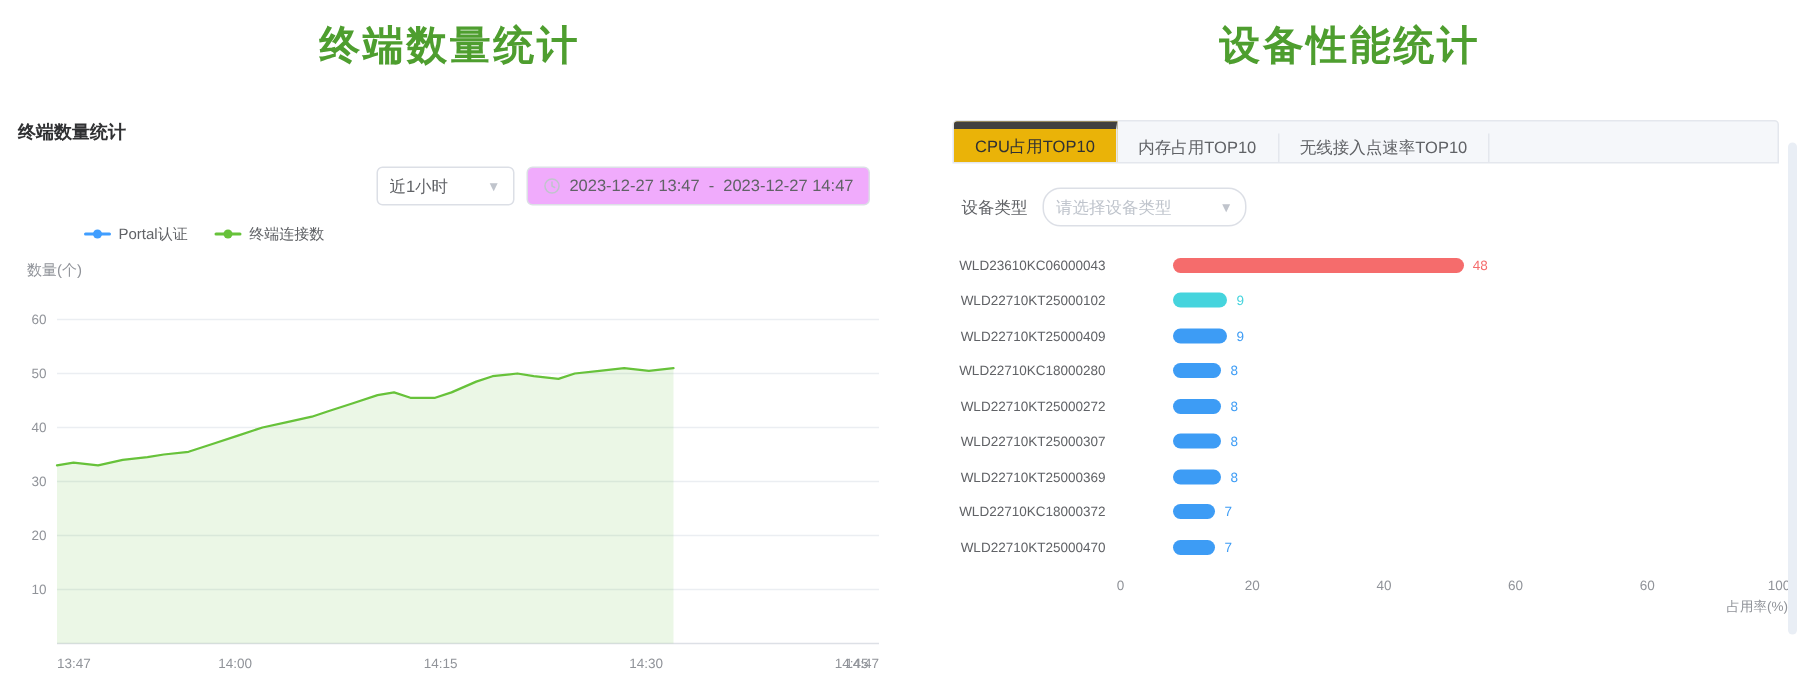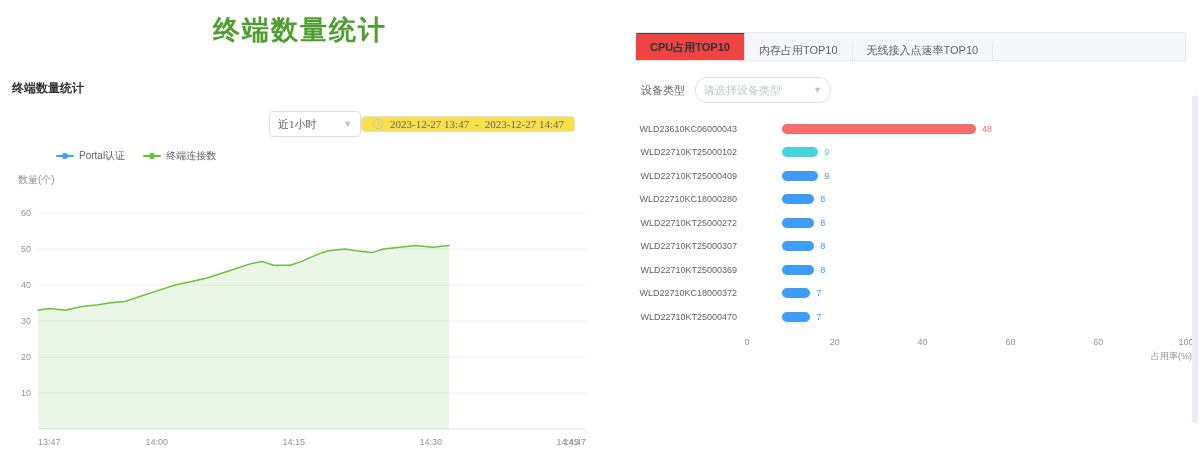--- a/index.html
+++ b/index.html
@@ -7,42 +7,42 @@
     font-family:"Liberation Sans","DejaVu Sans",sans-serif; color:#303133; }
   .page { display:flex; width:1200px; height:456px; }
   .half { width:600px; position:relative; }
 
   .big-title { text-align:center; font-size:27px; font-weight:bold; margin-top:12px;
     letter-spacing:2px; color:var(--title-green,#4e9e2f); }
 
   
   .left-inner { padding:0 8px; }
   .panel-title { display:block; font-size:12px; font-weight:bold; color:#303133; margin:32px 0 0 4px; }
-  .controls { display:flex; justify-content:flex-end; align-items:center; margin:14px 17px 0 0;font-family:Liberation Serif, serif; }
+  .controls { display:flex; justify-content:flex-end; align-items:center; gap:8px; margin:14px 12px 0 0; }
   .select-box { display:flex; align-items:center; justify-content:space-between;
     border:1px solid #dcdfe6; border-radius:4px; height:26px; padding:0 8px;
     font-size:11px; color:#606266; width:92px; background:#fff; cursor:pointer; }
   .chev { color:#c0c4cc; font-size:9px; margin-left:6px; }
   .date-box { display:flex; align-items:center; gap:6px; border:1px solid #dcdfe6;
-    border-radius:4px; height:16px; padding:0 10px; font-size:11px; color:#606266; background:#fde047; cursor:pointer; }
+    border-radius:4px; height:26px; padding:0 10px; font-size:11px; color:#606266; background:#f0abfc; cursor:pointer; }
   .legend { display:flex; gap:18px; margin:12px 0 0 48px; font-size:10px; color:#606266; align-items:center; }
   .legend-item { display:flex; align-items:center; gap:5px; cursor:pointer; }
   .legend-marker { position:relative; width:18px; height:2px; border-radius:1px; }
   .legend-marker .dot { position:absolute; left:6px; top:-2px; width:6px; height:6px; border-radius:50%; }
   .ylabel { font-size:10px; color:#909399; margin:10px 0 12px 10px; }
   #area-svg { display:block; margin-top:0; }
 
   
   .right-inner { padding:0 14px 0 35px; }
   .tabs { display:flex; border:1px solid #e4e7ed; background:#f5f7fa; margin-top:32px;
     height:29px; border-radius:3px 3px 0 0; overflow:hidden; }
   .tab { padding:0 14px; font-size:11px; color:#606266; display:flex; align-items:center;
     border-right:1px solid #e4e7ed; cursor:pointer; white-space:nowrap;margin-top:8px; }
-  .tab.active { background:#ef4444; color:#303133; font-weight:bold;
-    border-top:2px solid #404040; margin-top:-1px; }
+  .tab.active { background:#eab308; color:#303133; font-weight:normal;
+    border-top:6px solid #404040; margin-top:-1px; }
   .filter-row { display:flex; align-items:center; gap:10px; margin:16px 0 0 6px;
     font-size:11px; color:#606266; }
   .device-select { width:136px; height:26px; border:1px solid #dcdfe6; border-radius:12px;
     display:flex; align-items:center; justify-content:space-between; padding:0 8px;
     color:#bfc4cc; font-size:11px; background:#fff; cursor:pointer; }
   .bars { margin-top:14px; }
   .bar-row { display:flex; align-items:center; height:23.5px;justify-content:space-between; }
   .bar-label { width:112px; text-align:right; font-size:9px; color:#606266; padding-right:10px;
     white-space:nowrap; }
   .bar-area { flex:1; position:relative; height:10px;margin-left:35px; }
@@ -121,20 +121,21 @@
           <text x="422.7516" y="246" text-anchor="middle" font-size="9" fill="#909399">14:30</text>
           <text x="559.7516" y="246" text-anchor="middle" font-size="9" fill="#909399">14:45</text>
           <text x="578" y="246" text-anchor="end" font-size="9" fill="#909399">14:47</text>
           <path d="M30.0 111.2 L41.0 109.4 L57.4 111.2 L73.8 107.6 L90.3 105.8 L101.2 104.0 L117.7 102.2 L134.1 96.8 L150.6 91.4 L167.0 86.0 L183.4 82.4 L199.9 78.8 L210.8 75.2 L227.3 69.8 L243.7 64.4 L254.7 62.6 L265.6 66.2 L282.1 66.2 L293.0 62.6 L309.5 55.4 L320.4 51.8 L336.9 50.0 L347.8 51.8 L364.3 53.6 L375.2 50.0 L391.7 48.2 L408.1 46.4 L424.6 48.2 L441.0 46.4 L441.0 230 L30.0 230 Z" fill="rgba(103,194,58,0.13)" stroke="none"></path>
           <path d="M30.0 111.2 L41.0 109.4 L57.4 111.2 L73.8 107.6 L90.3 105.8 L101.2 104.0 L117.7 102.2 L134.1 96.8 L150.6 91.4 L167.0 86.0 L183.4 82.4 L199.9 78.8 L210.8 75.2 L227.3 69.8 L243.7 64.4 L254.7 62.6 L265.6 66.2 L282.1 66.2 L293.0 62.6 L309.5 55.4 L320.4 51.8 L336.9 50.0 L347.8 51.8 L364.3 53.6 L375.2 50.0 L391.7 48.2 L408.1 46.4 L424.6 48.2 L441.0 46.4 " fill="none" stroke="#67c23a" stroke-width="1.5" stroke-linejoin="round" stroke-linecap="round"></path>
         </svg>
     </div>
   </div>
 
   <div class="half">
+    <div class="big-title">设备性能统计</div>
     <div class="right-inner">
       <div class="tabs" id="tabs">
           <div class="tab active">CPU占用TOP10</div>
           <div class="tab">内存占用TOP10</div>
           <div class="tab">无线接入点速率TOP10</div>
         </div>
 
       <div class="filter-row">
         <span>设备类型</span>
         <div class="device-select">

